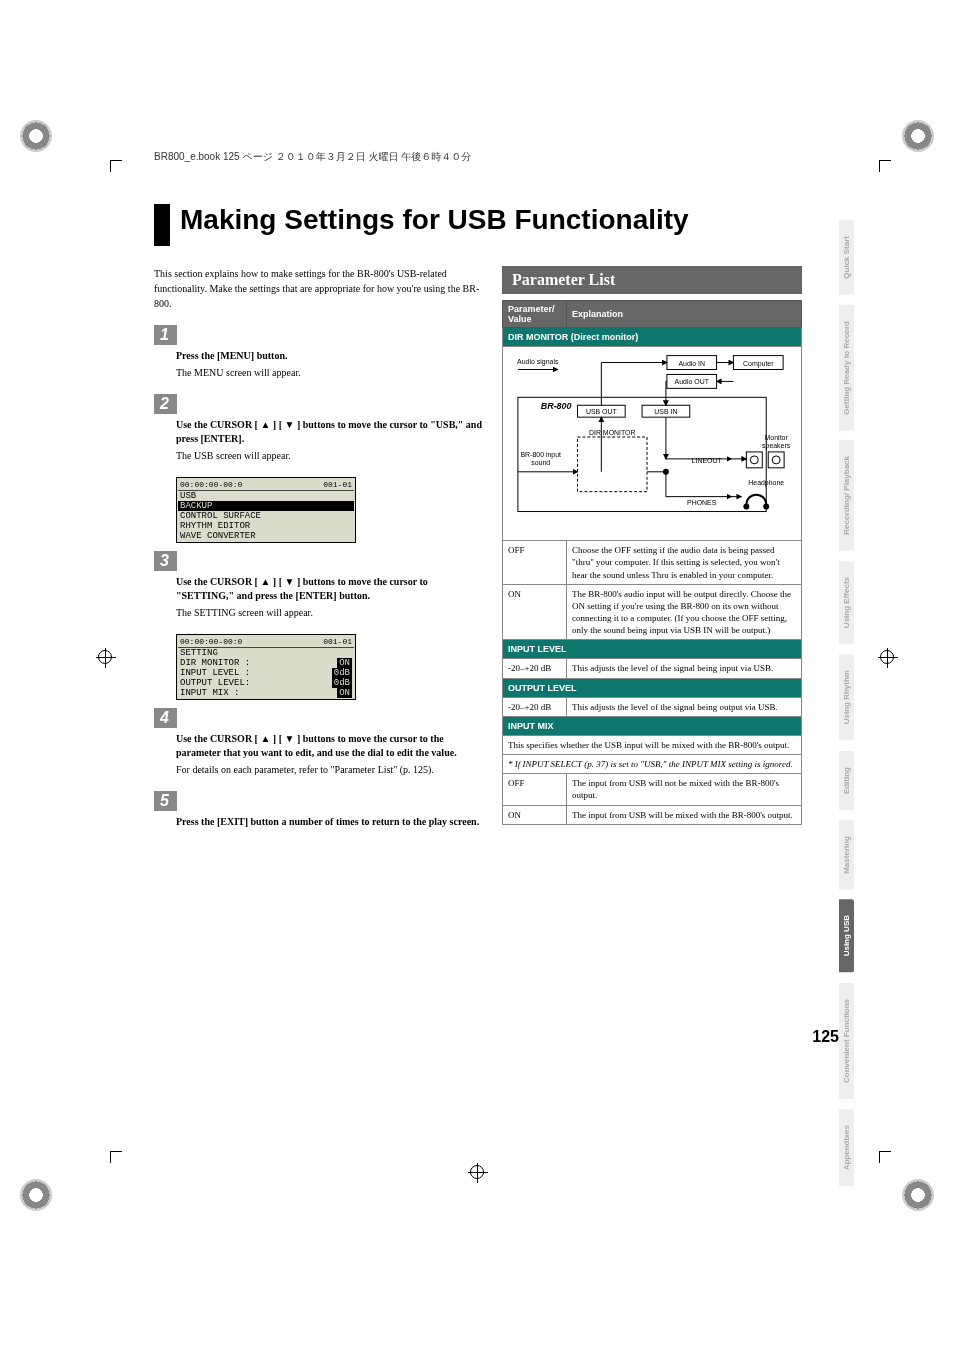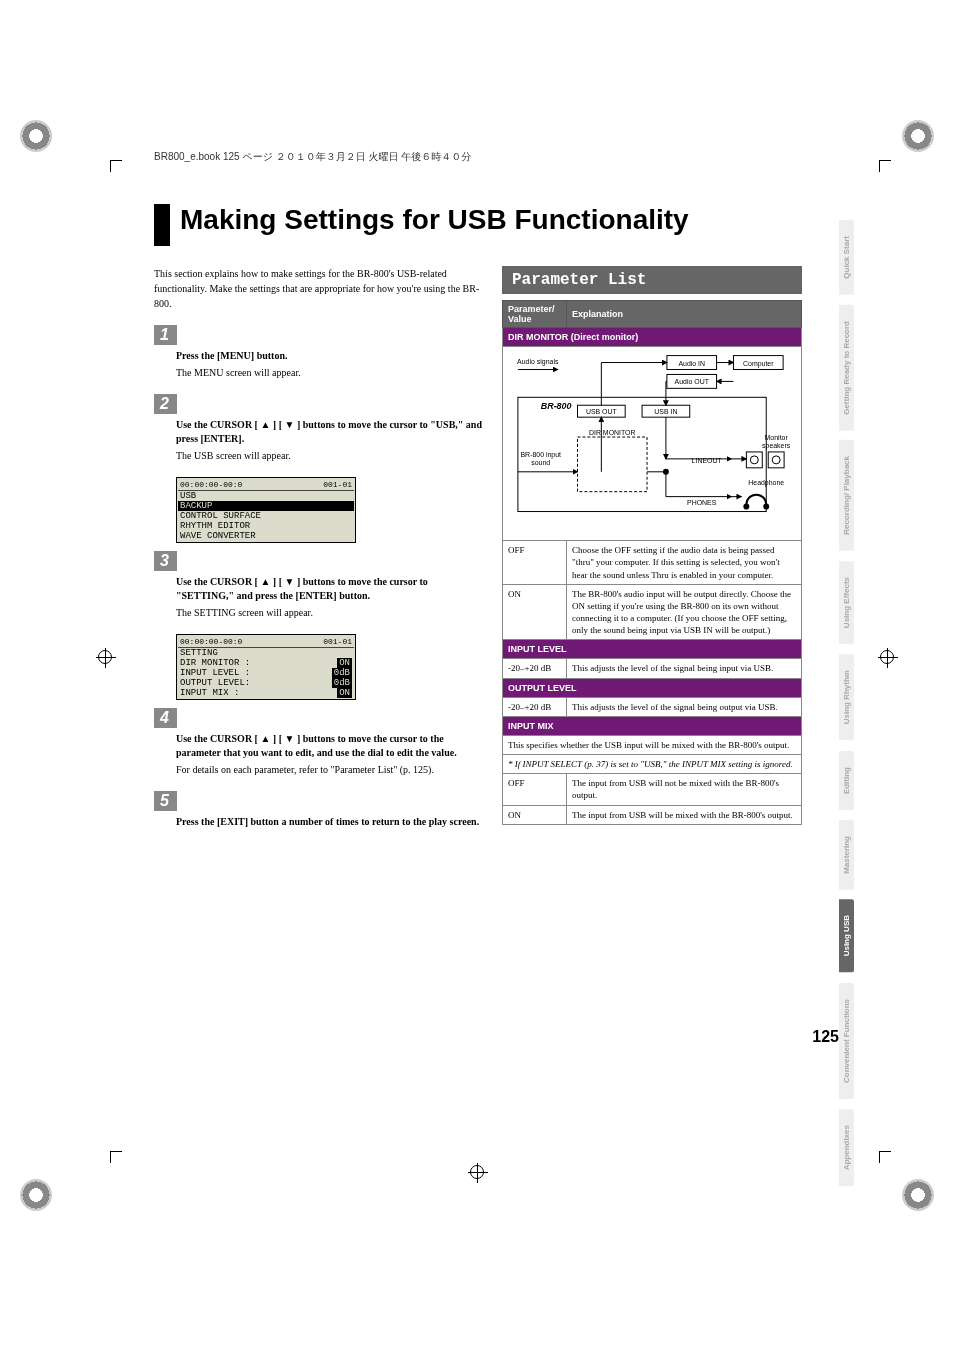--- a/index.html
+++ b/index.html
@@ -94,21 +94,21 @@
   .lcd-row { padding: 0 2px; }
   .lcd-row.sel { background: #000; color: #dcdccc; }
   .lcd-setting { display: flex; justify-content: space-between; padding: 0 2px; }
   .lcd-val { background: #000; color: #dcdccc; padding: 0 2px; }
   .section-head {
     background: #666;
     color: #fff;
     font-size: 16px;
     font-weight: bold;
     padding: 5px 10px;
-    font-family: Liberation Mono, monospace;
+    font-family: Liberation Serif, serif;
     margin-bottom: 6px;
   }
   table.param {
     width: 100%;
     border-collapse: collapse;
     font-size: 9px;
   }
   table.param th {
     background: #666;
     color: #fff;
@@ -118,21 +118,21 @@
     font-family: Arial, sans-serif;
     font-weight: bold;
   }
   table.param td {
     border: 1px solid #888;
     padding: 3px 5px;
     vertical-align: top;
     line-height: 1.35;
   }
   .subhead {
-    background: #701a75;
+    background: #0f766e;
     color: #fff;
     font-weight: bold;
     font-family: Arial, sans-serif;
     margin-top: 48px;
   }
   .note {
     font-style: italic;
     font-size: 9px;
     padding: 2px 5px 2px 16px;
   }

